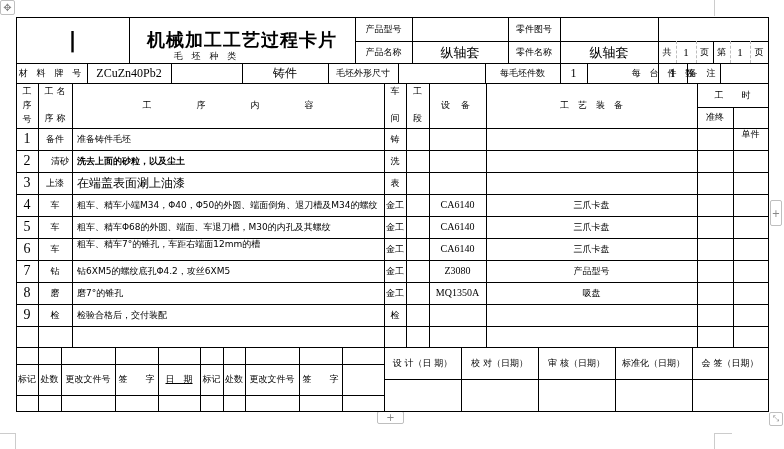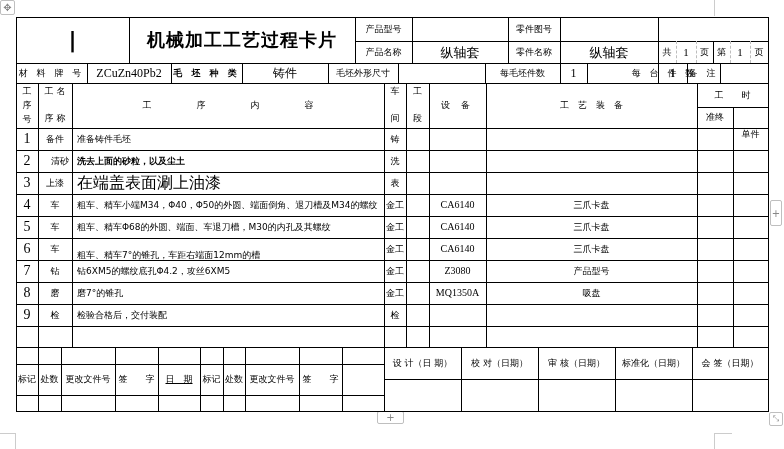--- a/index.html
+++ b/index.html
@@ -45,21 +45,21 @@
   <div class="c ser" style="left:676px;top:41px;width:20px;height:22px;font-size:11px;">1</div>
   <div class="c" style="left:696px;top:41px;width:17px;height:22px;">页</div>
   <div class="c" style="left:713px;top:41px;width:17px;height:22px;">第</div>
   <div class="c ser" style="left:730px;top:41px;width:20px;height:22px;font-size:11px;">1</div>
   <div class="c" style="left:750px;top:41px;width:18px;height:22px;">页</div>
 </div>
 
 <div>
   <div class="c sp" style="left:16px;top:63px;width:71px;height:20px;letter-spacing:3px;">材 料 牌 号</div>
   <div class="c ser" style="left:87px;top:63px;width:84px;height:20px;font-size:12px;">ZCuZn40Pb2</div>
-  <div class="c" style="left:171px;top:63px;width:71px;height:20px;letter-spacing:3px;font-weight:bold;">毛 坯 种 类</div>
+  <div class="c" style="left:171px;top:46px;width:71px;height:20px;letter-spacing:3px;">毛 坯 种 类</div>
   <div class="c big" style="left:242px;top:63px;width:86px;height:20px;font-size:12px;">铸件</div>
   <div class="c" style="left:328px;top:63px;width:70px;height:20px;">毛坯外形尺寸</div>
   <div class="c" style="left:398px;top:63px;width:87px;height:20px;"></div>
   <div class="c" style="left:485px;top:63px;width:75px;height:20px;">每毛坯件数</div>
   <div class="c ser" style="left:560px;top:63px;width:27px;height:20px;font-size:12px;">1</div>
   <div class="c" style="left:587px;top:63px;width:71px;height:20px;letter-spacing:3px;margin-left:42px;">每 台 件 数</div>
   <div class="c ser" style="left:658px;top:63px;width:29px;height:20px;font-size:12px;">1</div>
   <div class="c" style="left:687px;top:63px;width:33px;height:20px;letter-spacing:3px;">备 注</div>
   <div class="c" style="left:720px;top:63px;width:48px;height:20px;"></div>
 </div>
@@ -109,21 +109,21 @@
       <div class="c" style="left: 384px; top: 150px; width: 22px; height: 22px;">洗</div>
       <div class="c" style="left: 406px; top: 150px; width: 23px; height: 22px;"></div>
       <div class="c ser" style="left: 429px; top: 150px; width: 57px; height: 22px; font-size: 10px;"></div>
       <div class="c" style="left: 486px; top: 150px; width: 211px; height: 22px;"></div>
       <div class="c" style="left: 697px; top: 150px; width: 36px; height: 22px;"></div>
       <div class="c" style="left: 733px; top: 150px; width: 35px; height: 22px;"></div>
     </div>
     <div>
       <div class="c num" style="left: 16px; top: 172px; width: 22px; height: 22px;">3</div>
       <div class="c" style="left: 38px; top: 172px; width: 34px; height: 22px;">上漆</div>
-      <div class="c l" style="left: 72px; top: 172px; width: 312px; height: 22px; font-size: 16px;">在端盖表面涮上油漆</div>
+      <div class="c l" style="left: 72px; top: 172px; width: 312px; height: 22px; font-size: 12px;">在端盖表面涮上油漆</div>
       <div class="c" style="left: 384px; top: 172px; width: 22px; height: 22px;">表</div>
       <div class="c" style="left: 406px; top: 172px; width: 23px; height: 22px;"></div>
       <div class="c ser" style="left: 429px; top: 172px; width: 57px; height: 22px; font-size: 10px;"></div>
       <div class="c" style="left: 486px; top: 172px; width: 211px; height: 22px;"></div>
       <div class="c" style="left: 697px; top: 172px; width: 36px; height: 22px;"></div>
       <div class="c" style="left: 733px; top: 172px; width: 35px; height: 22px;"></div>
     </div>
     <div>
       <div class="c num" style="left: 16px; top: 194px; width: 22px; height: 22px;">4</div>
       <div class="c" style="left: 38px; top: 194px; width: 34px; height: 22px;">车</div>
@@ -142,21 +142,21 @@
       <div class="c" style="left: 384px; top: 216px; width: 22px; height: 22px;">金工</div>
       <div class="c" style="left: 406px; top: 216px; width: 23px; height: 22px;"></div>
       <div class="c ser" style="left: 429px; top: 216px; width: 57px; height: 22px; font-size: 10px;">CA6140</div>
       <div class="c" style="left: 486px; top: 216px; width: 211px; height: 22px;">三爪卡盘</div>
       <div class="c" style="left: 697px; top: 216px; width: 36px; height: 22px;"></div>
       <div class="c" style="left: 733px; top: 216px; width: 35px; height: 22px;"></div>
     </div>
     <div>
       <div class="c num" style="left: 16px; top: 238px; width: 22px; height: 22px;">6</div>
       <div class="c" style="left: 38px; top: 238px; width: 34px; height: 22px;">车</div>
-      <div class="c l" style="left: 72px; top: 244px; width: 312px; height: 22px;">粗车、精车7°的锥孔，车距右端面12mm的槽</div>
+      <div class="c l" style="left: 72px; top: 233px; width: 312px; height: 22px;">粗车、精车7°的锥孔，车距右端面12mm的槽</div>
       <div class="c" style="left: 384px; top: 238px; width: 22px; height: 22px;">金工</div>
       <div class="c" style="left: 406px; top: 238px; width: 23px; height: 22px;"></div>
       <div class="c ser" style="left: 429px; top: 238px; width: 57px; height: 22px; font-size: 10px;">CA6140</div>
       <div class="c" style="left: 486px; top: 238px; width: 211px; height: 22px;">三爪卡盘</div>
       <div class="c" style="left: 697px; top: 238px; width: 36px; height: 22px;"></div>
       <div class="c" style="left: 733px; top: 238px; width: 35px; height: 22px;"></div>
     </div>
     <div>
       <div class="c num" style="left: 16px; top: 260px; width: 22px; height: 22px;">7</div>
       <div class="c" style="left: 38px; top: 260px; width: 34px; height: 22px;">钻</div>

